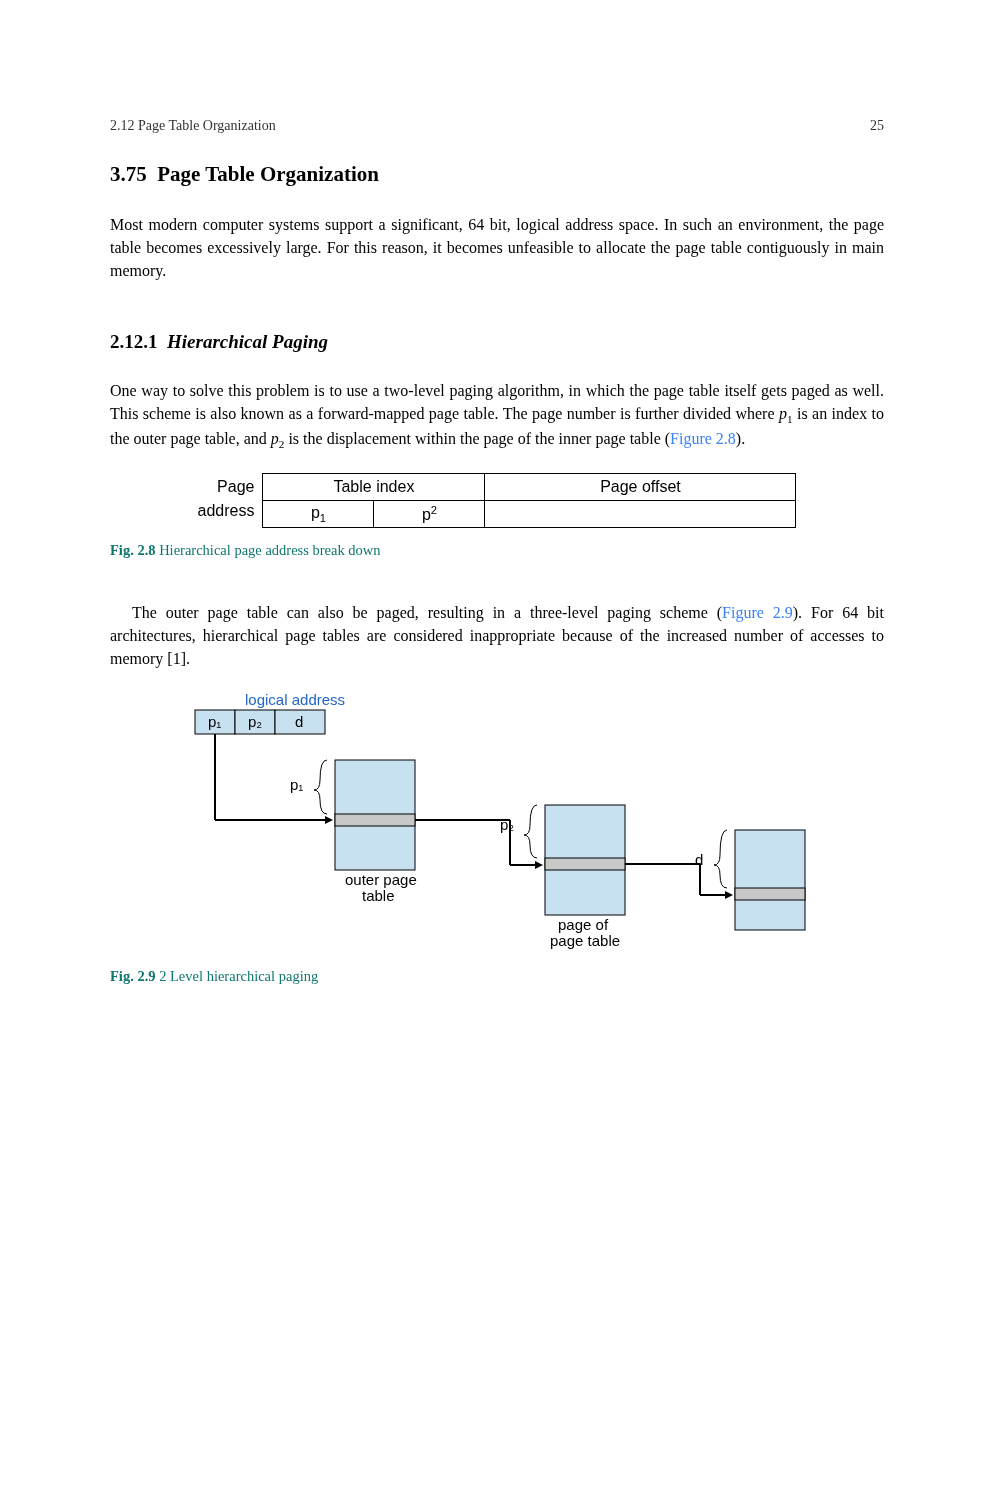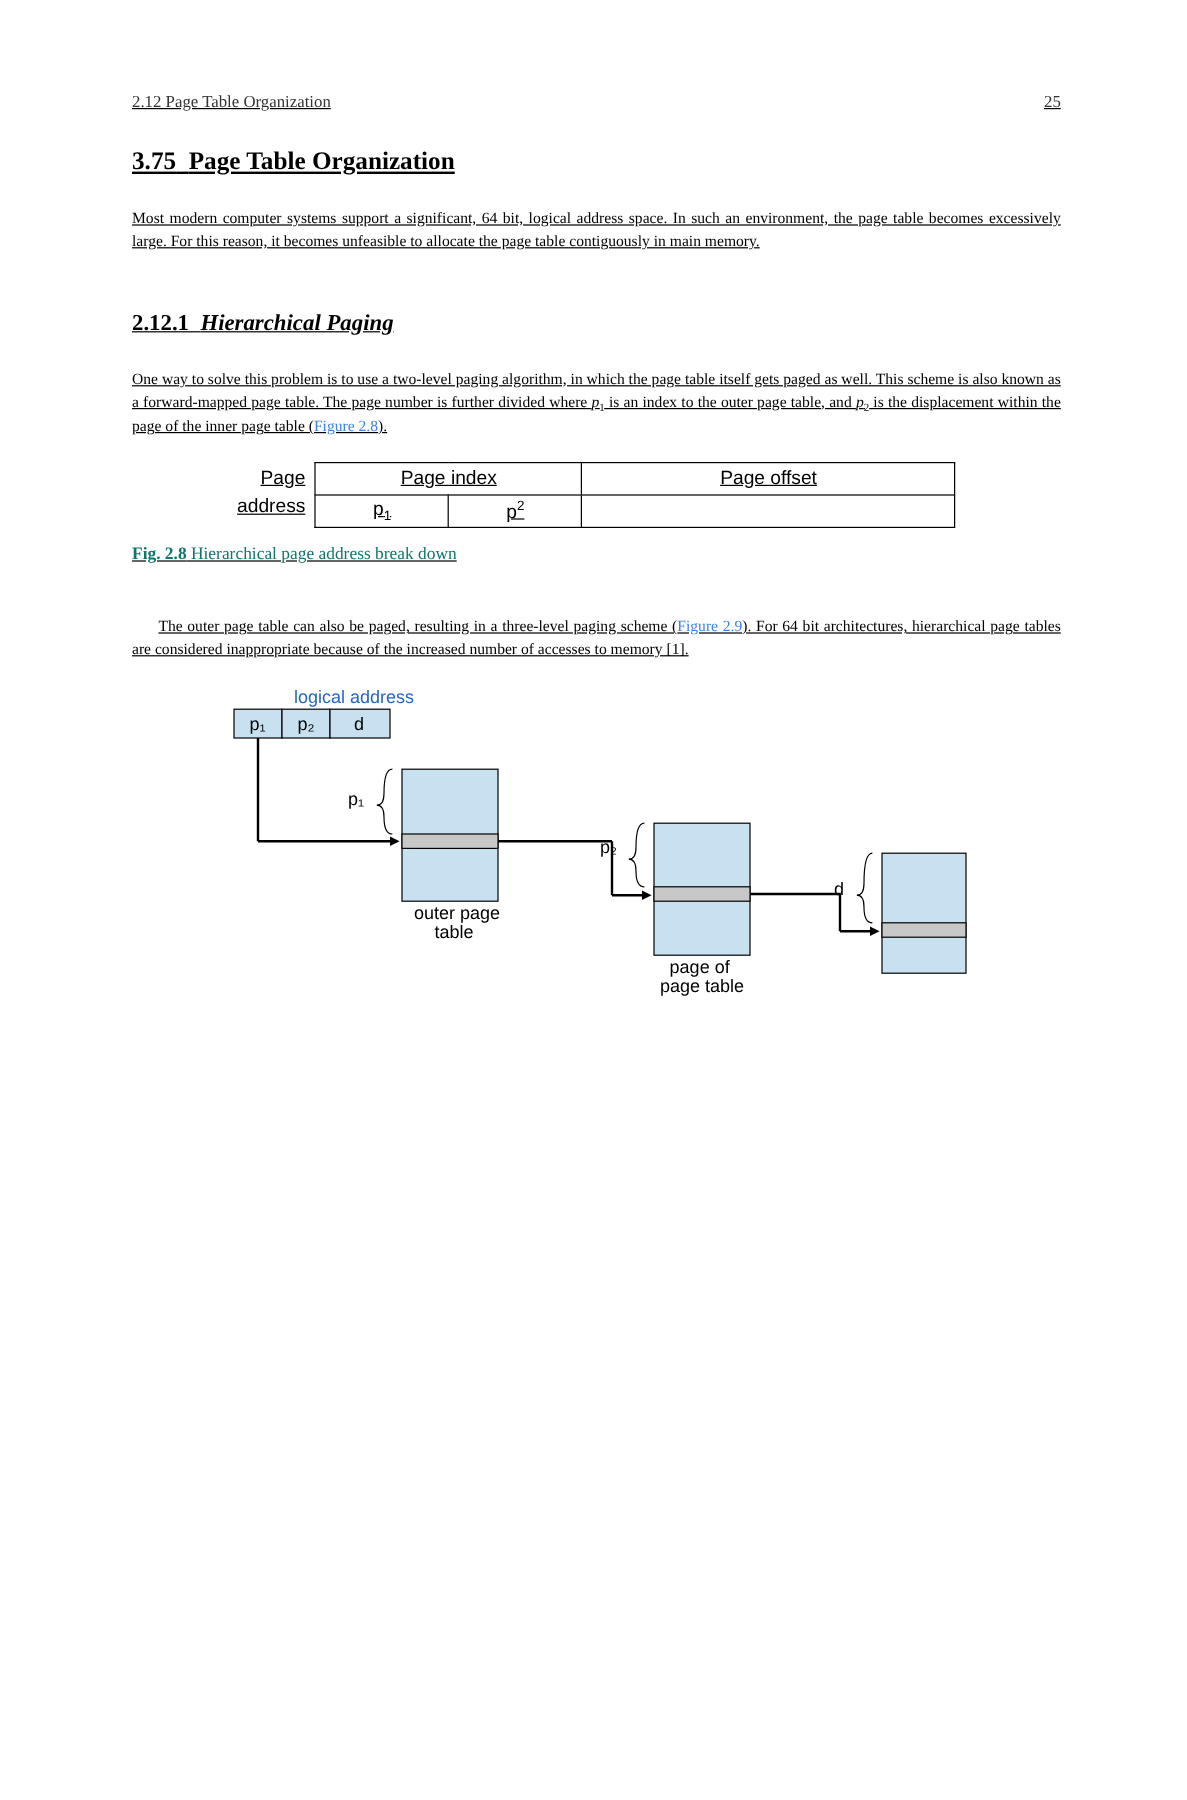--- a/index.html
+++ b/index.html
@@ -4,23 +4,22 @@
   <style>
     body {
       font-family: Georgia, 'Times New Roman', serif;
       margin: 0;
       padding: 0;
       background: white;
       color: #000;
       width: 989px;
     }
     .page {
-      padding: 78px 105px 100px 110px;
+      padding: 118px 105px 100px 110px;
       box-sizing: border-box;
-      text-decoration: underline;
     }
     .header {
       display: flex;
       justify-content: space-between;
       font-size: 14px;
       color: #333;
       margin-bottom: 28px;
     }
     h2 {
       font-size: 21px;
@@ -31,21 +30,21 @@
       font-size: 19px;
       font-weight: bold;
       margin: 0 0 26px 0;
       font-style: normal;
     }
     h3 .sub-italic {
       font-style: italic;
       text-align: right;
     }
     p {
-      font-size: 13px;
+      font-size: 16px;
       line-height: 1.45;
       margin: 0 0 48px 0;
       text-align: justify;
     }
     p.body2 {
       margin-bottom: 20px;
     }
     .indent {
       text-indent: 22px;
     }
@@ -133,21 +132,21 @@
   </p>
 
   <div class="fig28">
     <div class="fig28-label">
       <div>Page</div>
       <div>address</div>
     </div>
     <table class="fig28-table">
       <tbody>
           <tr>
-        <th colspan="2">Page index</th>
+        <th colspan="2">Table index</th>
         <th class="col-offset">Page offset</th>
       </tr>
       <tr>
         <td class="col-p">
           <span>p</span><span class="sub">1</span>
         </td>
         <td class="col-p">
           <span>p</span><span class="sup">2</span>
         </td>
         <td class="col-offset"></td>
@@ -205,13 +204,16 @@
       <polygon points="555,201 555,209 563,205" fill="#000"></polygon>
 
       <rect x="565" y="140" width="70" height="100" fill="#c7e1f0" stroke="#000"></rect>
       <rect x="565" y="198" width="70" height="12" fill="#c8c8c8" stroke="#000"></rect>
 
       <path d="M 557 140 Q 550 140 550 165 Q 550 175 544 175 Q 550 175 550 185 Q 550 198 557 198" fill="none" stroke="#000"></path>
       <text x="525" y="175">d</text>
     </svg>
   </div>
 
+  <div class="figure-caption">
+    <b>Fig. 2.9</b><span>  2 Level hierarchical paging</span>
+  </div>
 </div>
 
 </body></html>

